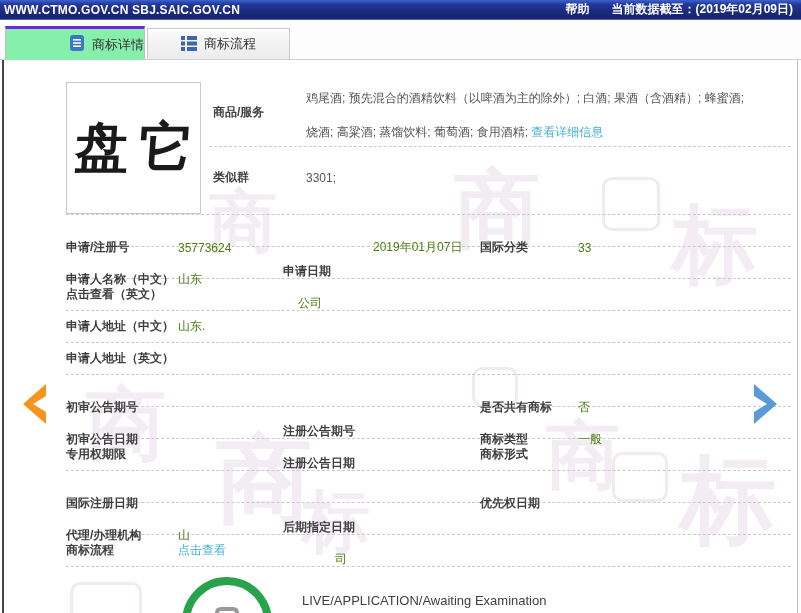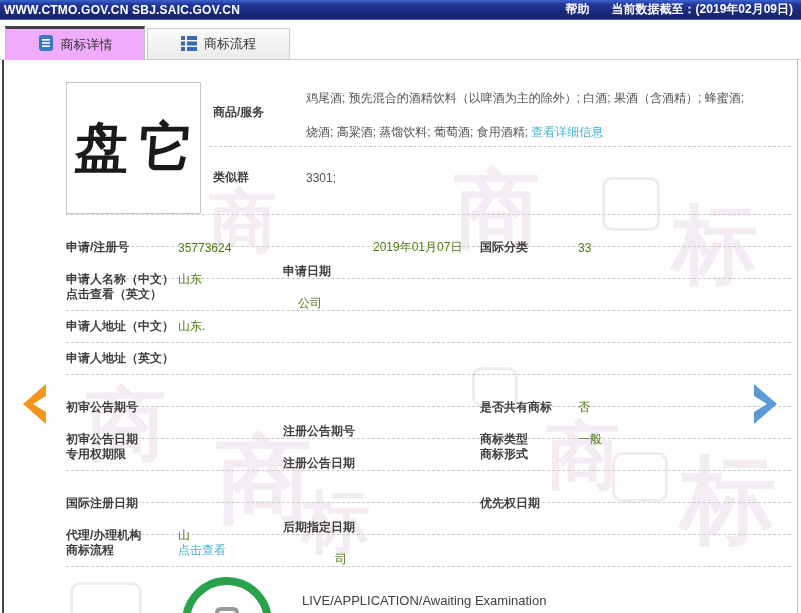--- a/index.html
+++ b/index.html
@@ -15,22 +15,22 @@
   .topbar .spacer { flex:1; }
   .topbar .help { margin-right:22px; cursor:pointer; }
   .topbar .cutoff { margin-right:8px; }
 
   
   .tabstrip { position:absolute; left:0; top:20px; width:801px; height:40px;
     background:#fdfdfd; display:flex; align-items:flex-end; padding-left:5px;
     border-bottom:1px solid #cfcfcf; }
   .tab { display:flex; align-items:center; justify-content:center; gap:7px;
     font-size:13px; color:#333; cursor:pointer; }
-  .tab.active { width:140px; height:34px; background:#f0abfc; border:1px solid #bfbfbf;
-    border-top:3px solid #404040; border-bottom:none; margin-bottom:-1px; z-index:2; }
+  .tab.active { width:140px; height:34px; background:#86efac; border:1px solid #bfbfbf;
+    border-top:3px solid #6d28d9; border-bottom:none; margin-bottom:-1px; z-index:2;justify-content:flex-end; }
   .tab.inactive { width:143px; height:31px; background:linear-gradient(180deg,#fbfbfb,#ebebeb);
     border:1px solid #cccccc; border-bottom:none; margin-left:2px; }
 
   
   .panel { position:absolute; left:2px; top:60px; width:796px; height:553px;
     background:#fff; border-left:2px solid #454545; border-right:1px solid #c0c0c0;
     overflow:hidden; }
   .panel-inner { position:relative; width:100%; height:100%; }
   .content { position:relative; z-index:1; margin-left:62px; margin-right:6px; }
 

